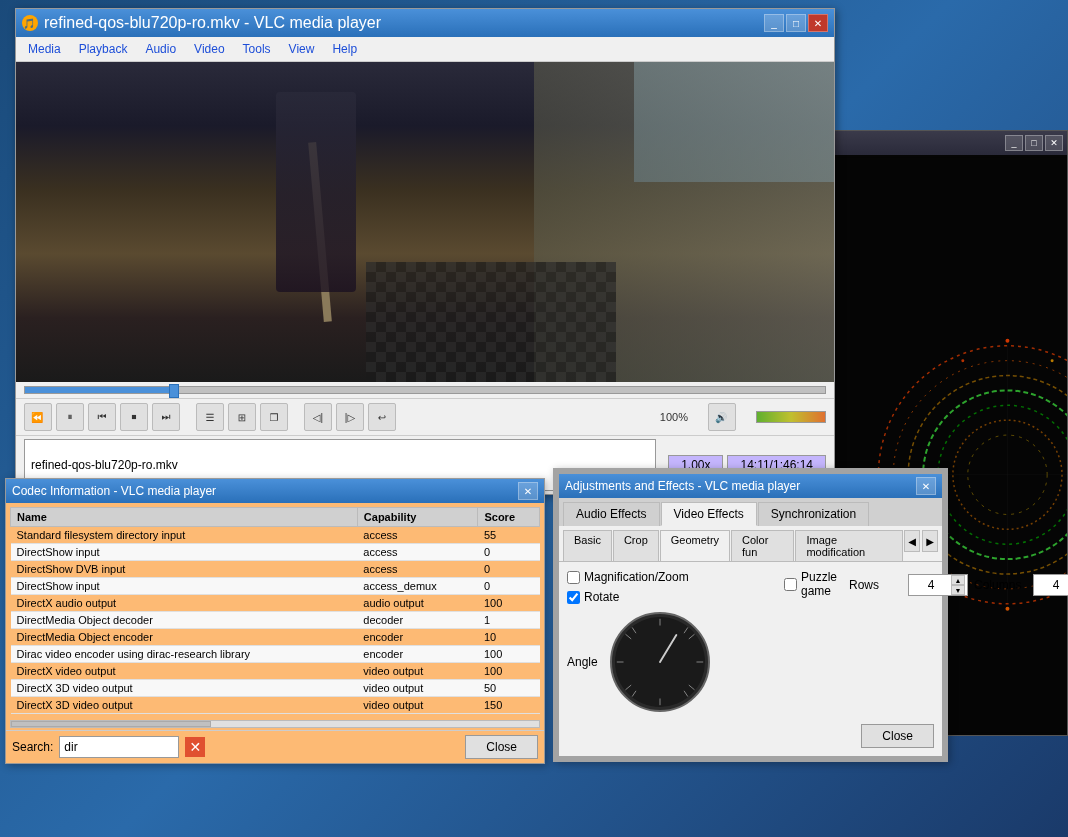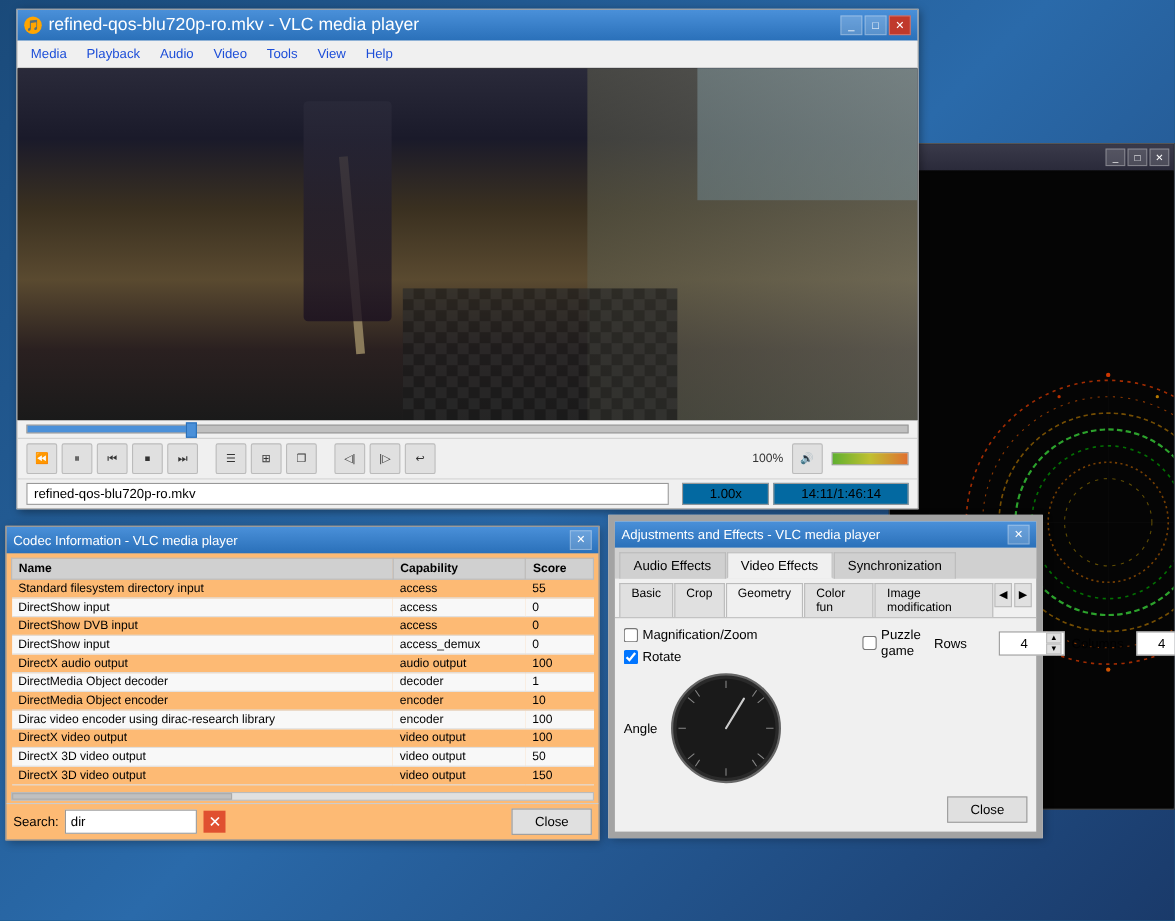--- a/index.html
+++ b/index.html
@@ -198,21 +198,21 @@
       border: 1px solid #bbb;
       border-radius: 2px;
       cursor: pointer;
       display: flex; align-items: center; justify-content: center;
       font-size: 10px;
       color: #333;
     }
 
     .volume-area {
       margin-left: auto;
-      display: flex; align-items: center; gap: 8px;
+      display: flex; align-items: center; gap: 20px;
     }
 
     .volume-bar {
       width: 70px; height: 12px;
       background: #c0c0c0;
       border: 1px solid #999;
       position: relative;
     }
 
     .volume-fill {
@@ -232,29 +232,29 @@
       padding: 3px 8px;
       display: flex;
       align-items: center;
       justify-content: space-between;
       font-size: 12px;
     }
 
     .filename-display {
       background: white;
       border: 1px solid #999;
-      padding: 2px 6px;
+      padding: 18px 6px;
       flex: 1;
       margin-right: 8px;
     }
 
     .zoom-display, .time-display {
-      background: #0369a1;
+      background: #c4b5fd;
       border: 1px solid #999;
-      padding: 2px 24px;
+      padding: 2px 12px;
       margin-left: 4px;
     }
 
     
     .codec-panel {
       position: absolute;
       top: 478px;
       left: 5px;
       width: 540px;
       background: #fdba74;

